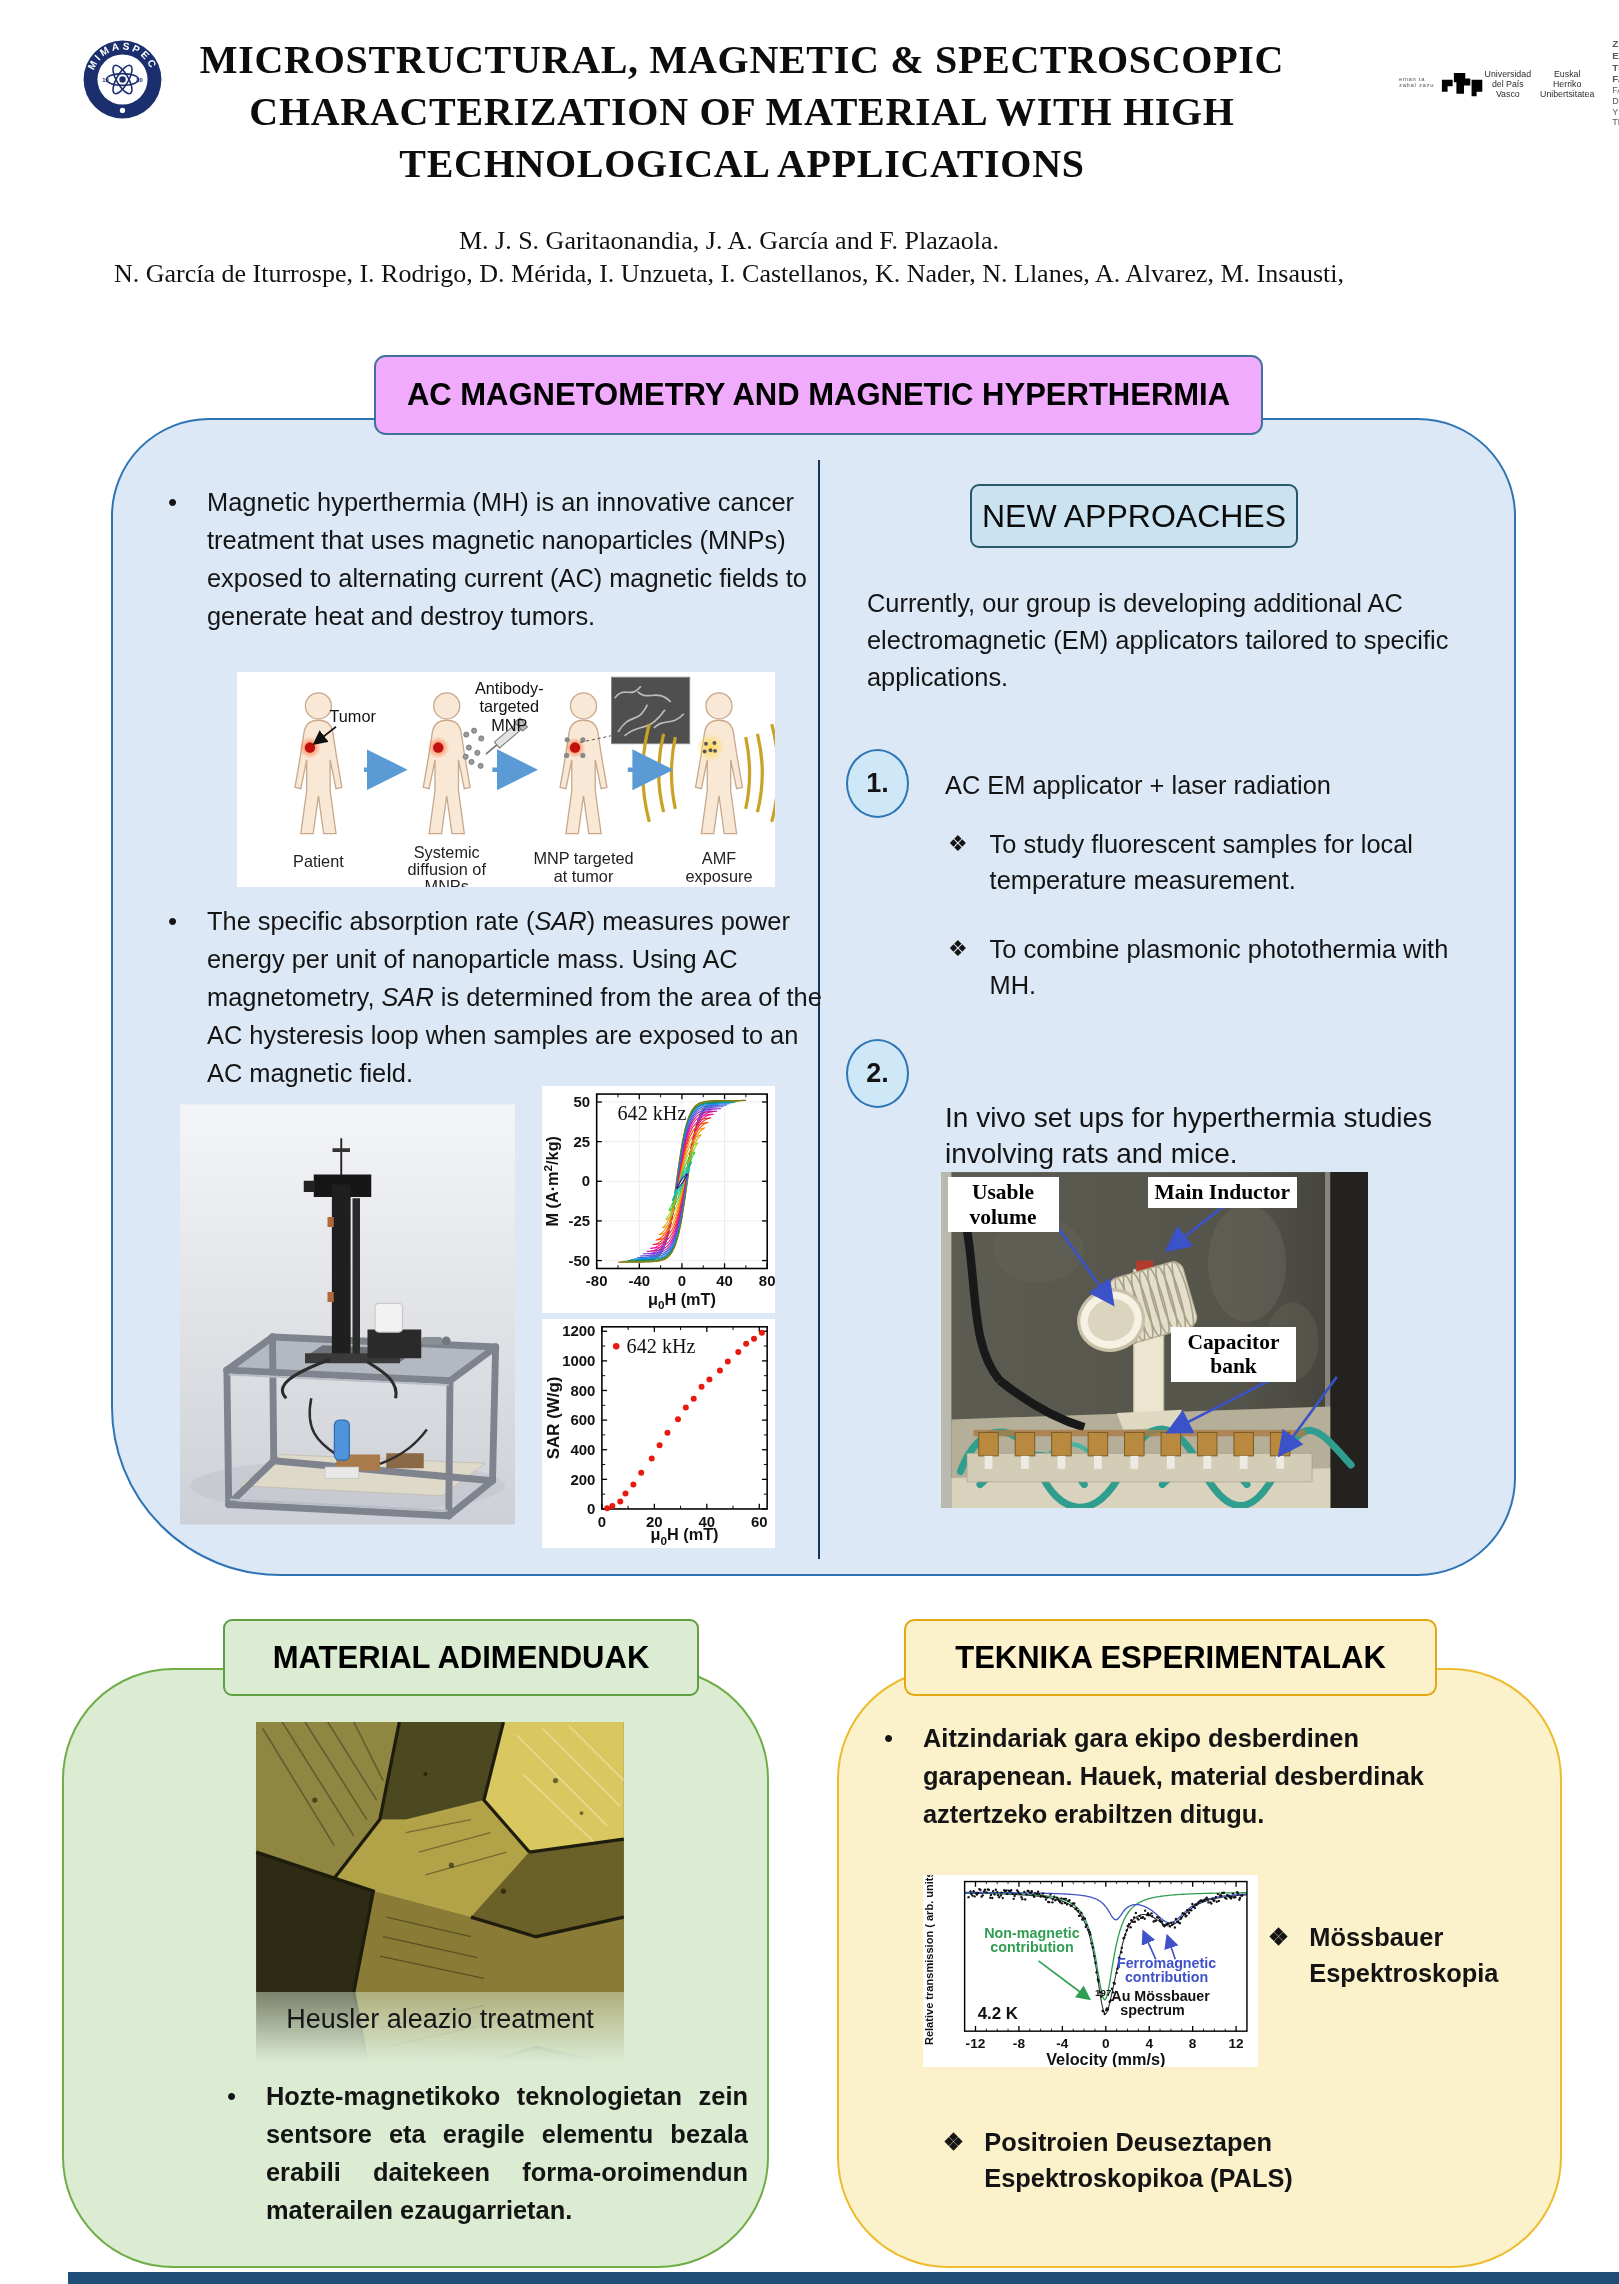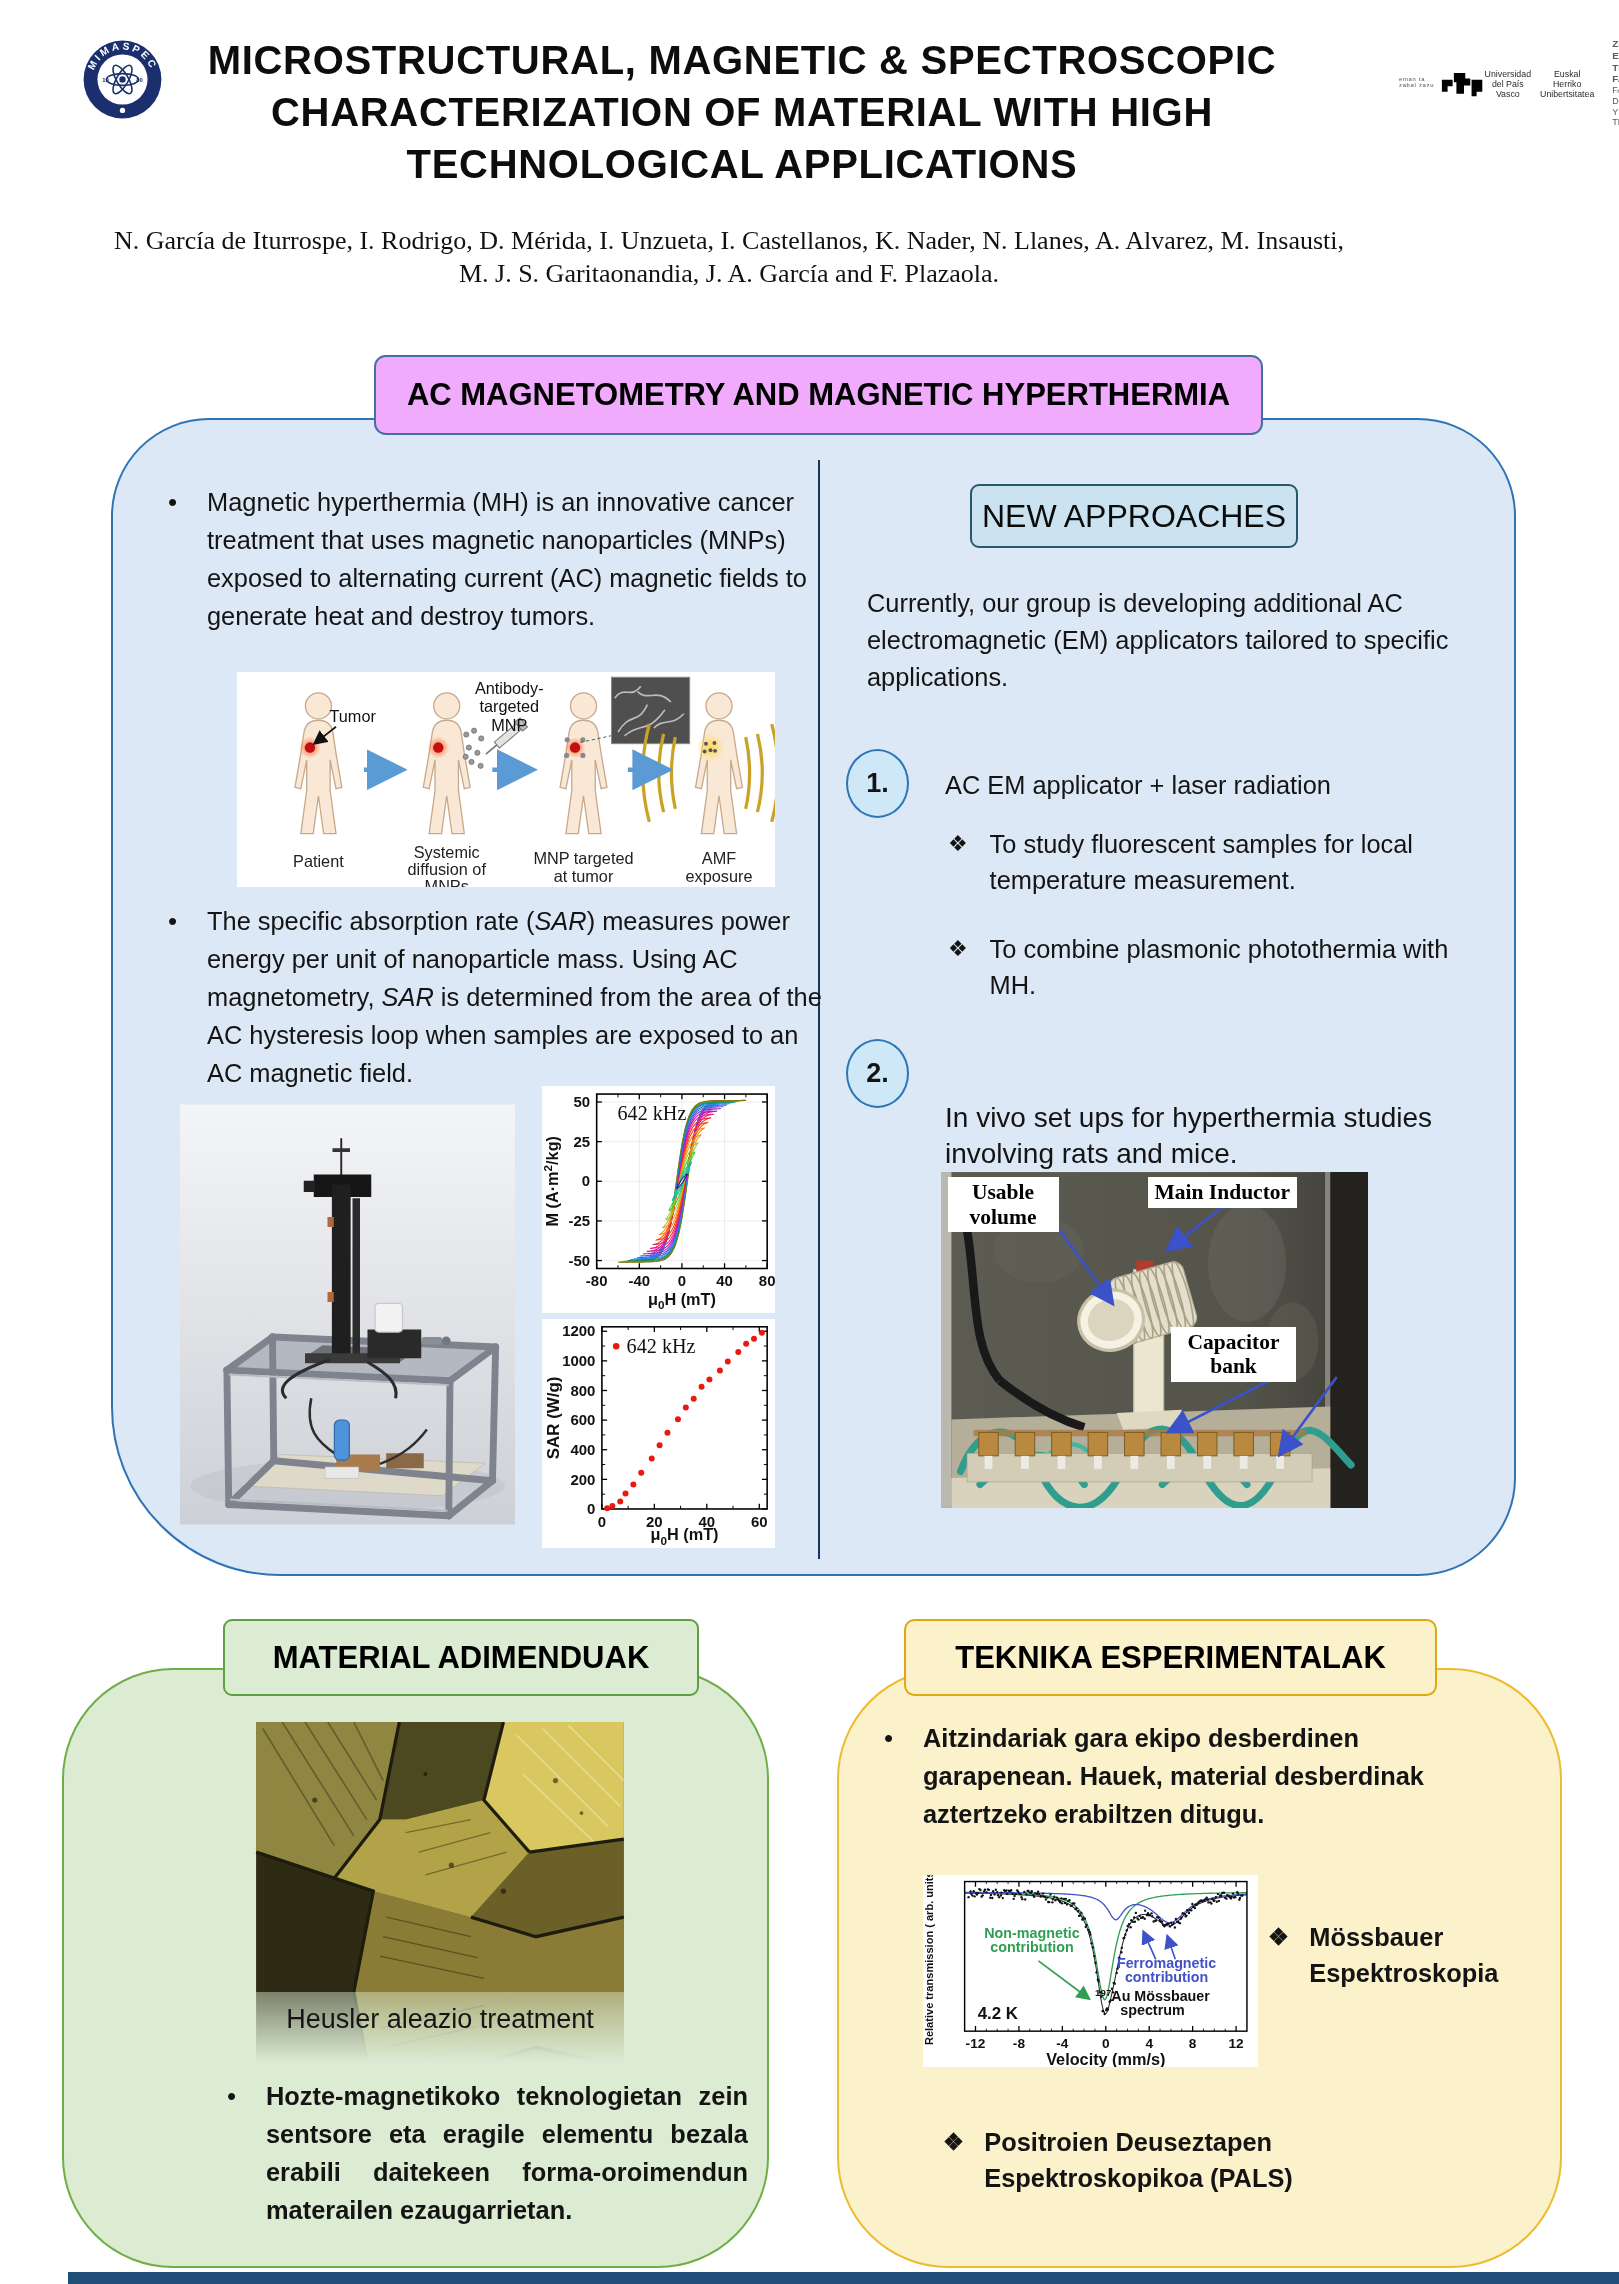--- a/index.html
+++ b/index.html
@@ -2,21 +2,21 @@
 <html style="font-size:10.4px"><head>
 <meta charset="utf-8">
 <style>
   html,body{margin:0;padding:0;background:#fff;}
   .page{position:relative;width:1620px;height:2284px;background:#ffffff;overflow:hidden;
         font-family:"Liberation Sans",sans-serif;color:#141414;}
   .abs{position:absolute;}
 
   
   #title-block{left:39px;top:34px;width:1406px;text-align:center;}
-  .title-line{font-family:Liberation Sans, sans-serif;font-weight:700;font-size:40px;line-height:52px;color:#0d0d0d;letter-spacing:0.7px;}
+  .title-line{font-family:Liberation Serif, serif;font-weight:700;font-size:40px;line-height:52px;color:#0d0d0d;letter-spacing:0.7px;}
   #authors{left:0;top:224px;width:1458px;text-align:center;font-family:"Liberation Serif",serif;
            font-size:26px;line-height:33px;color:#111;}
   #logo-mimaspec{left:82px;top:39px;width:81px;height:81px;}
   #logo-upv{left:1399px;top:38px;width:215px;display:flex;align-items:center;gap:9px;}
   #logo-upv .lu-left{display:flex;flex-direction:row;align-items:center;}
   #logo-upv .motto{font-size:5.9px;color:#555;letter-spacing:0.7px;margin-bottom:1.3px;}
   #logo-upv .names{display:flex;gap:9px;margin-top:2.6px;}
   #logo-upv .names div{font-size:8.8px;line-height:1.15;color:#2b2b2b;text-align:center;}
   #logo-upv .lu-div{width:1.3px;height:60px;background:#9a9a9a;}
   #logo-upv .lu-right div.b{font-size:9.8px;font-weight:700;color:#595959;line-height:1.2;}
@@ -143,22 +143,22 @@
       <div class="b">ZIENTZIA</div>
       <div class="b">ETA TEKNOLOGIA</div>
       <div class="b">FAKULTATEA</div>
       <div class="r">FACULTAD</div>
       <div class="r">DE CIENCIA</div>
       <div class="r">Y TECNOLOGÍA</div>
     </div>
   </div>
 
   <div class="abs" id="authors">
+    <div>M. J. S. Garitaonandia, J. A. García and F. Plazaola.</div>
     <div>N. García de Iturrospe, I. Rodrigo, D. Mérida, I. Unzueta, I. Castellanos, K. Nader, N. Llanes, A. Alvarez, M. Insausti,</div>
-    <div>M. J. S. Garitaonandia, J. A. García and F. Plazaola.</div>
   </div>
 
   <div class="panel" id="panel-blue"></div>
   <div class="abs" id="pill-blue">AC MAGNETOMETRY AND MAGNETIC HYPERTHERMIA</div>
   <div class="abs" id="divider-blue"></div>
 
   <div class="abs brow" id="b1">
     <span class="dot">•</span>
     <span class="btxt">Magnetic hyperthermia (MH) is an innovative cancer treatment that uses magnetic nanoparticles (MNPs) exposed to alternating current (AC) magnetic fields to generate heat and destroy tumors.</span>
   </div>

